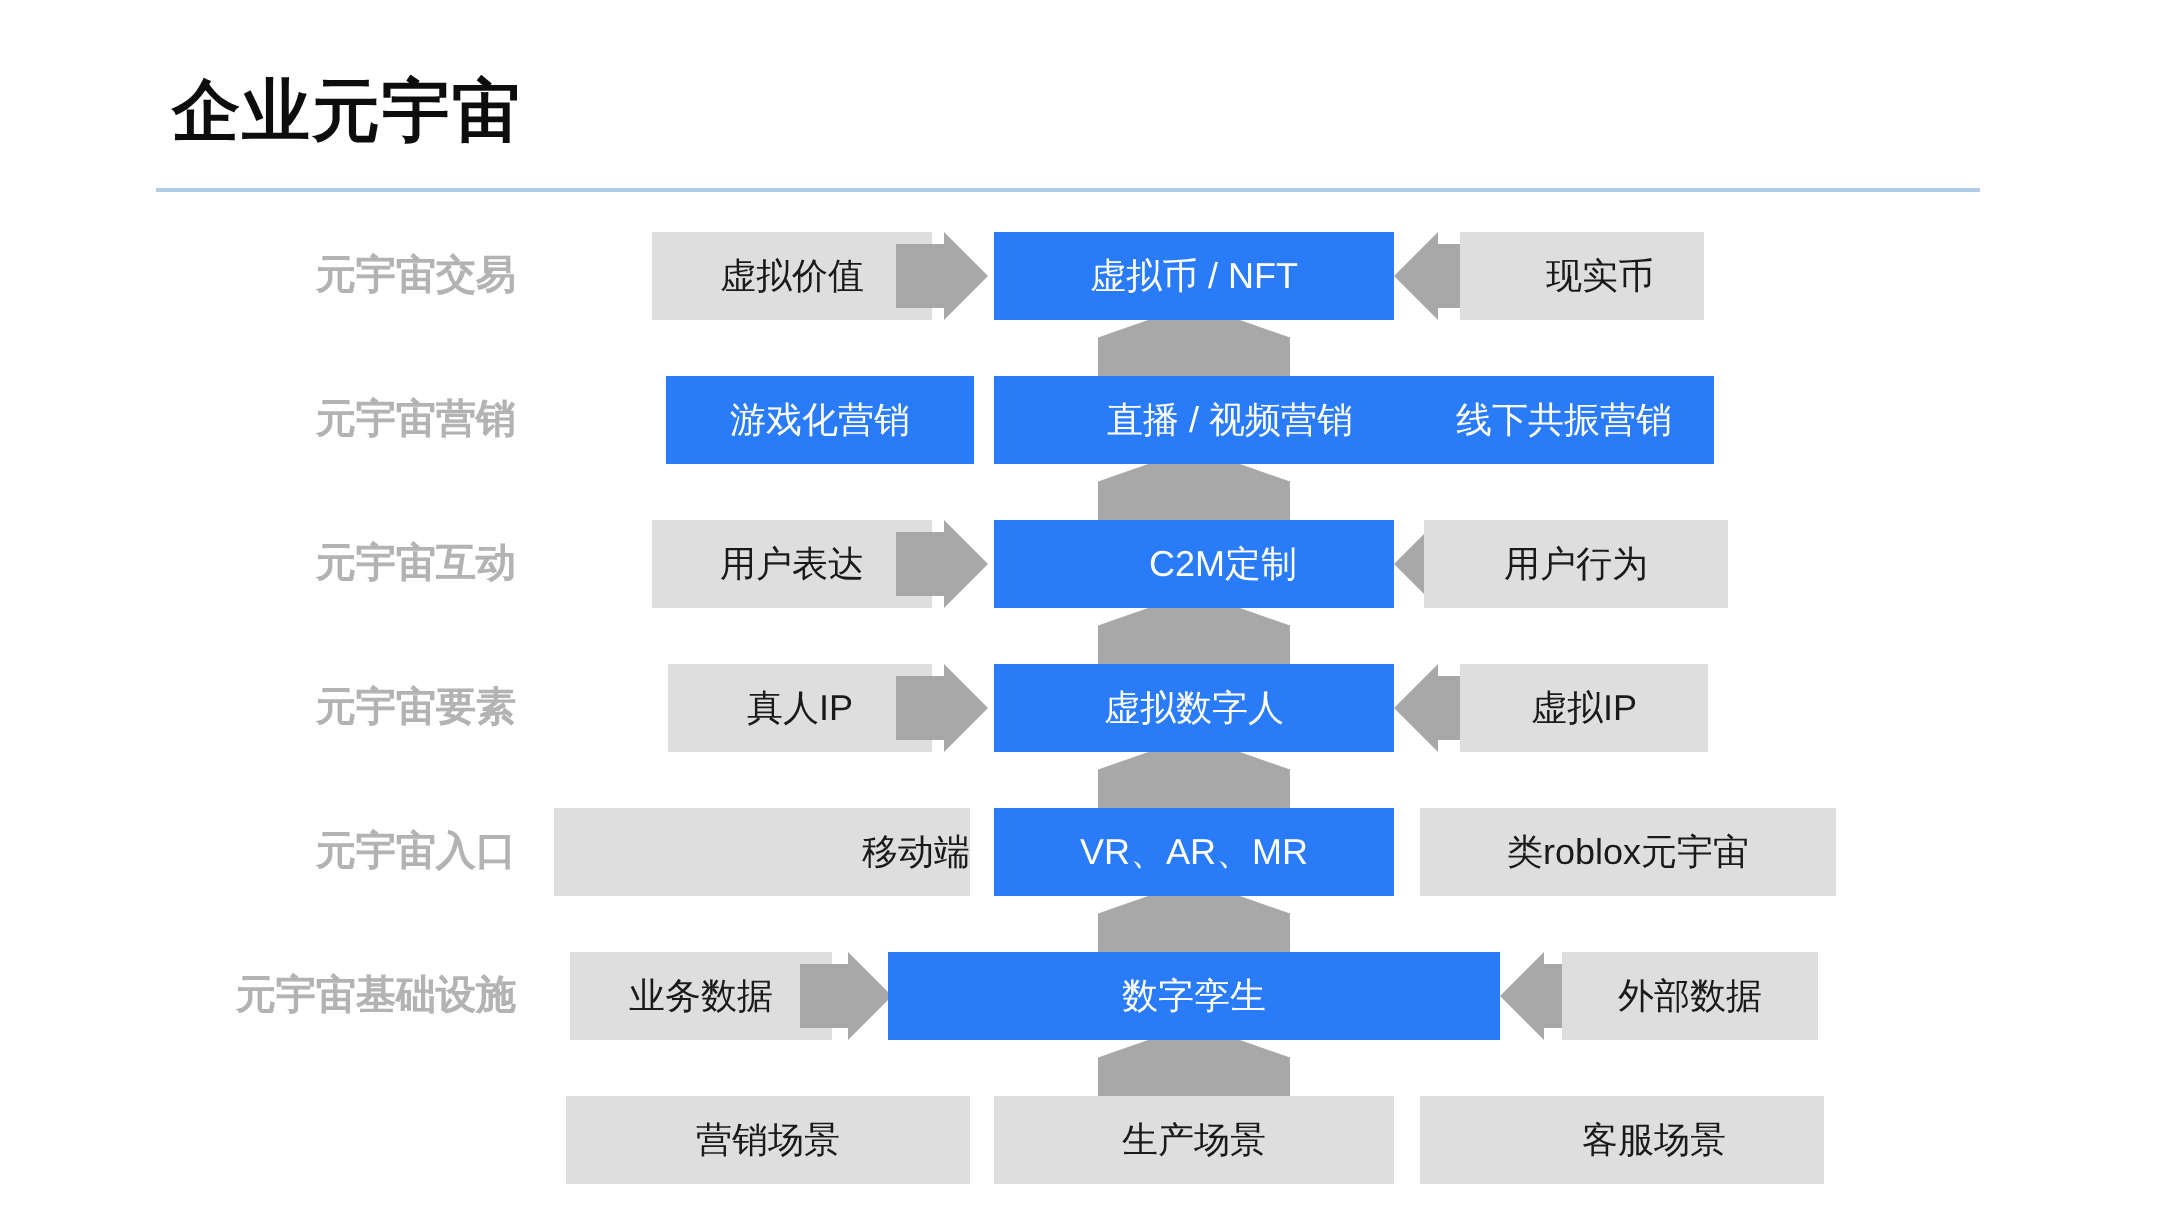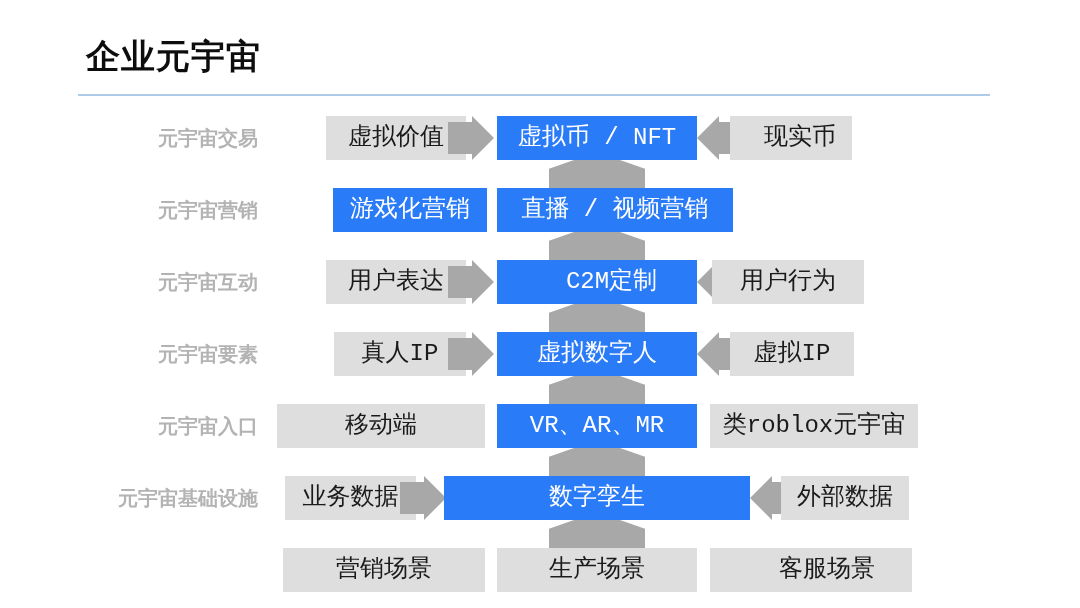--- a/index.html
+++ b/index.html
@@ -73,24 +73,23 @@
     line-height: 44px;
     white-space: nowrap;
   }
 
   
   .node {
     position: absolute;
     height: 44px;
     line-height: 44px;
     text-align: center;
-    font-size: 24px;
+    font-size: 18px;
     white-space: nowrap;
     box-sizing: border-box;
-    font-family: Liberation Mono, monospace;
   }
   .node.gray {
     background: #dedede;
     color: #1a1a1a;
   }
   .node.blue {
     background: #2a7bf7;
     color: #ffffff;
   }
 
@@ -139,20 +138,21 @@
     <div class="h-arrow right" style="left:448px;"></div>
     <div class="node blue" style="left:497px; width:200px;">虚拟币 / NFT</div>
     <div class="h-arrow left" style="left:697px;"></div>
     <div class="node gray" style="left:730px; width:122px;padding-left:18px;">现实币</div>
   </div>
 
   <div class="row" style="top:88px;">
     <div class="row-label">元宇宙营销</div>
     <div class="node blue" style="left:333px; width:154px;">游戏化营销</div>
     <div class="node blue" style="left:497px; width:236px;">直播 / 视频营销</div>
+    <div class="node blue" style="left:707px; width:150px;">线下共振营销</div>
   </div>
 
   <div class="row" style="top:160px;">
     <div class="row-label">元宇宙互动</div>
     <div class="node gray" style="left:326px; width:140px;">用户表达</div>
     <div class="h-arrow right" style="left:448px;"></div>
     <div class="node blue" style="left:497px; width:200px;padding-left:29px;">C2M定制</div>
     <div class="h-arrow left" style="left:697px;"></div>
     <div class="node gray" style="left:712px; width:152px;">用户行为</div>
   </div>
@@ -161,21 +161,21 @@
     <div class="row-label">元宇宙要素</div>
     <div class="node gray" style="left:334px; width:132px;">真人IP</div>
     <div class="h-arrow right" style="left:448px;"></div>
     <div class="node blue" style="left:497px; width:200px;">虚拟数字人</div>
     <div class="h-arrow left" style="left:697px;"></div>
     <div class="node gray" style="left:730px; width:124px;">虚拟IP</div>
   </div>
 
   <div class="row" style="top:304px;">
     <div class="row-label">元宇宙入口</div>
-    <div class="node gray" style="left:277px; width:208px;">移动端</div>
+    <div class="node gray" style="left:277px; width:208px;text-align:right;">移动端</div>
     <div class="node blue" style="left:497px; width:200px;">VR、AR、MR</div>
     <div class="node gray" style="left:710px; width:208px;">类roblox元宇宙</div>
   </div>
 
   <div class="row" style="top:376px;">
     <div class="row-label">元宇宙基础设施</div>
     <div class="node gray" style="left:285px; width:131px;">业务数据</div>
     <div class="h-arrow right" style="left:400px;"></div>
     <div class="node blue" style="left:444px; width:306px;">数字孪生</div>
     <div class="h-arrow left" style="left:750px;"></div>

